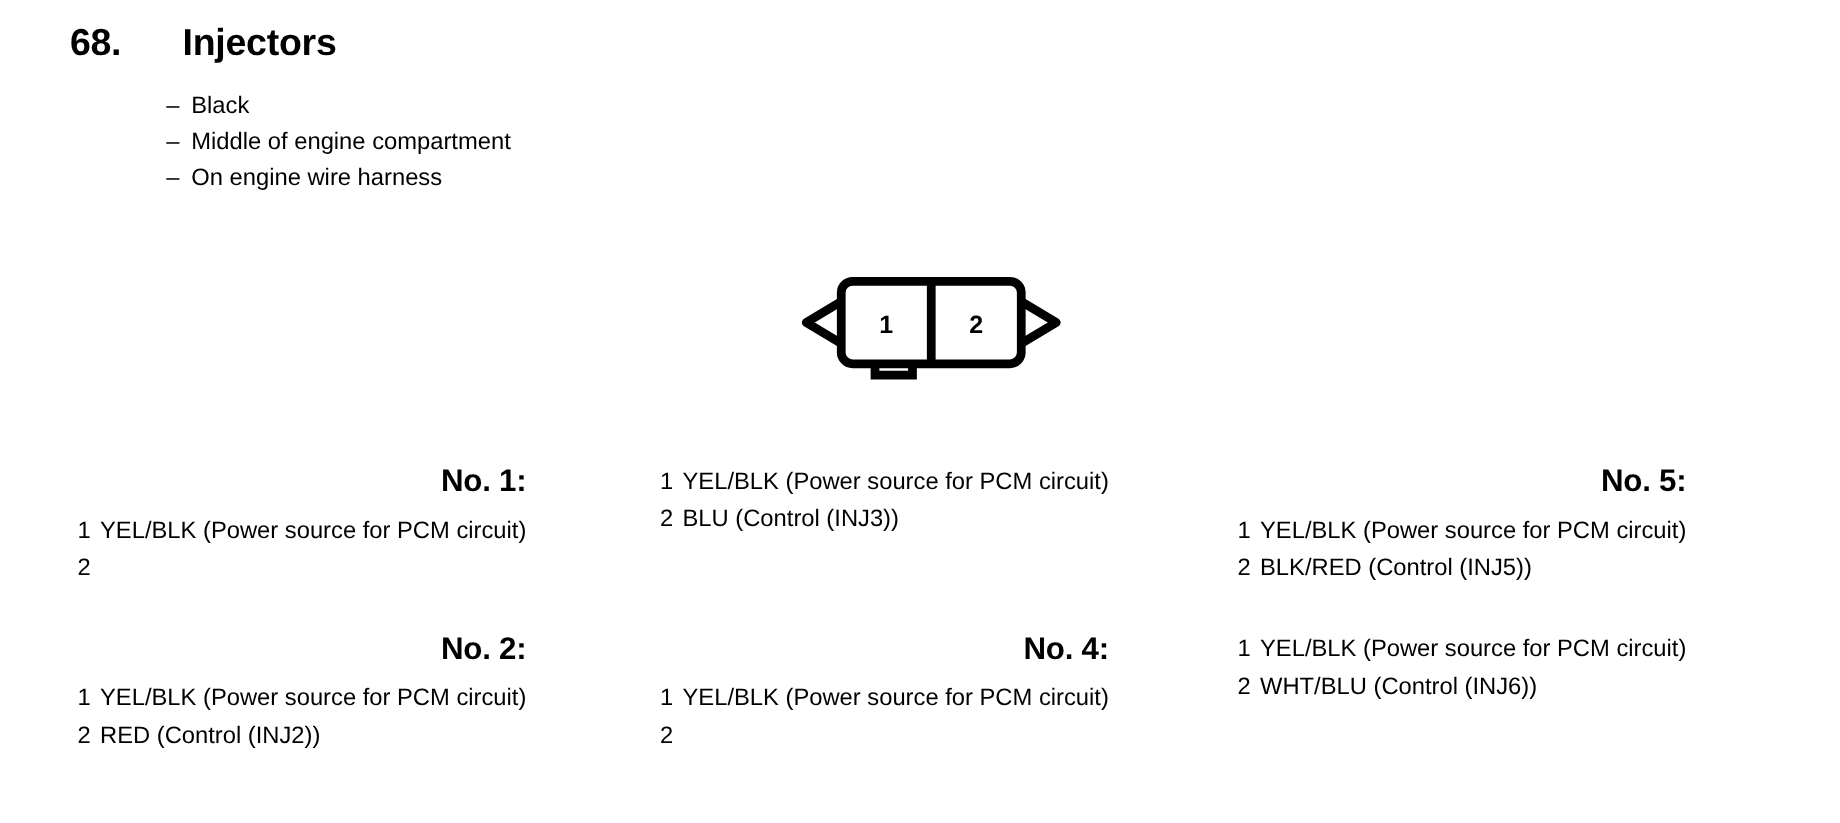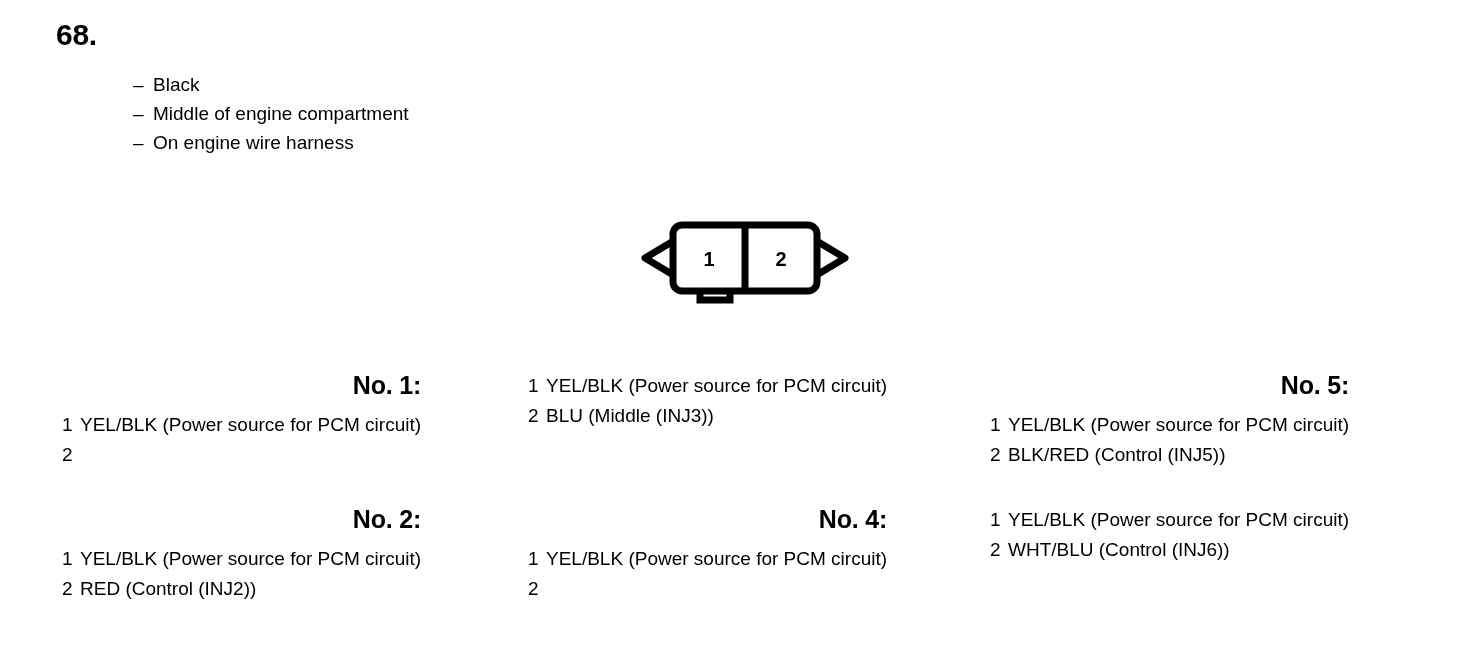--- a/index.html
+++ b/index.html
@@ -95,20 +95,21 @@
   .col-2 { left: 528px; }
   .col-3 { left: 990px; }
   .row-1 { top: 371px; }
   .row-2 { top: 505px; }
 </style>
 </head>
 <body>
 
 <div class="section-header">
   <div class="section-number">68.</div>
+  <div class="section-title">Injectors</div>
 </div>
 
 <div class="bullet-list">
   <div class="bullet-row">
     <span class="bullet-dash">–</span>
     <span>Black</span>
   </div>
   <div class="bullet-row">
     <span class="bullet-dash">–</span>
     <span>Middle of engine compartment</span>
@@ -161,21 +162,21 @@
   </div>
 </div>
 
 <div class="injector-block col-2 row-1">
   <div class="pin-row">
     <span class="pin-num">1</span>
     <span class="pin-desc">YEL/BLK (Power source for PCM circuit)</span>
   </div>
   <div class="pin-row">
     <span class="pin-num">2</span>
-    <span class="pin-desc">BLU (Middle (INJ3))</span>
+    <span class="pin-desc">BLU (Control (INJ3))</span>
   </div>
 </div>
 
 <div class="injector-block col-2 row-2">
   <div class="injector-heading">No. 4:</div>
   <div class="pin-row">
     <span class="pin-num">1</span>
     <span class="pin-desc">YEL/BLK (Power source for PCM circuit)</span>
   </div>
   <div class="pin-row">

